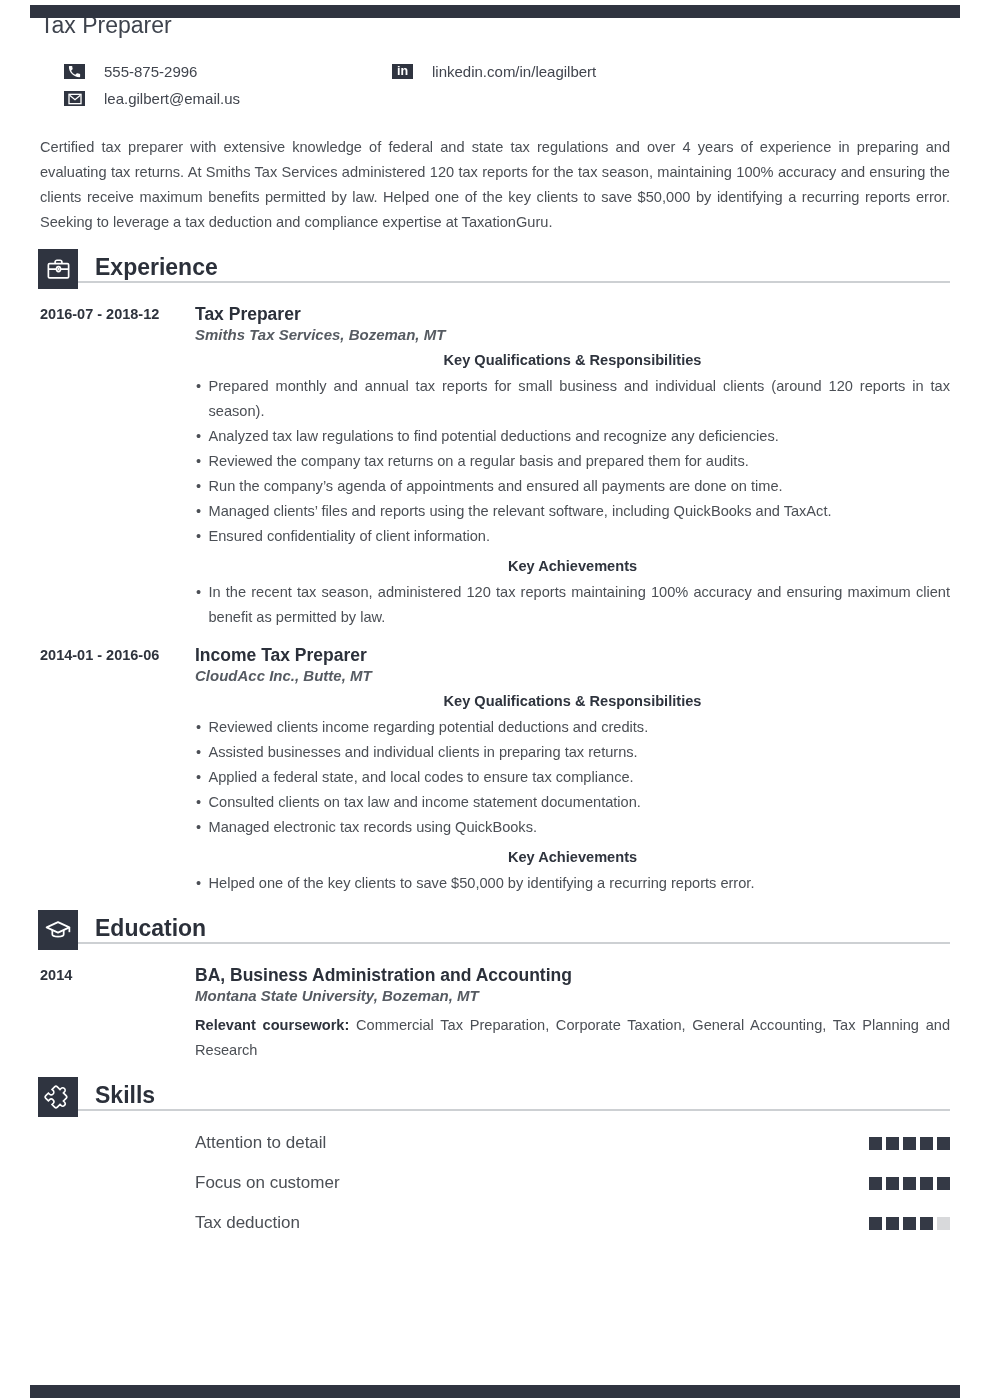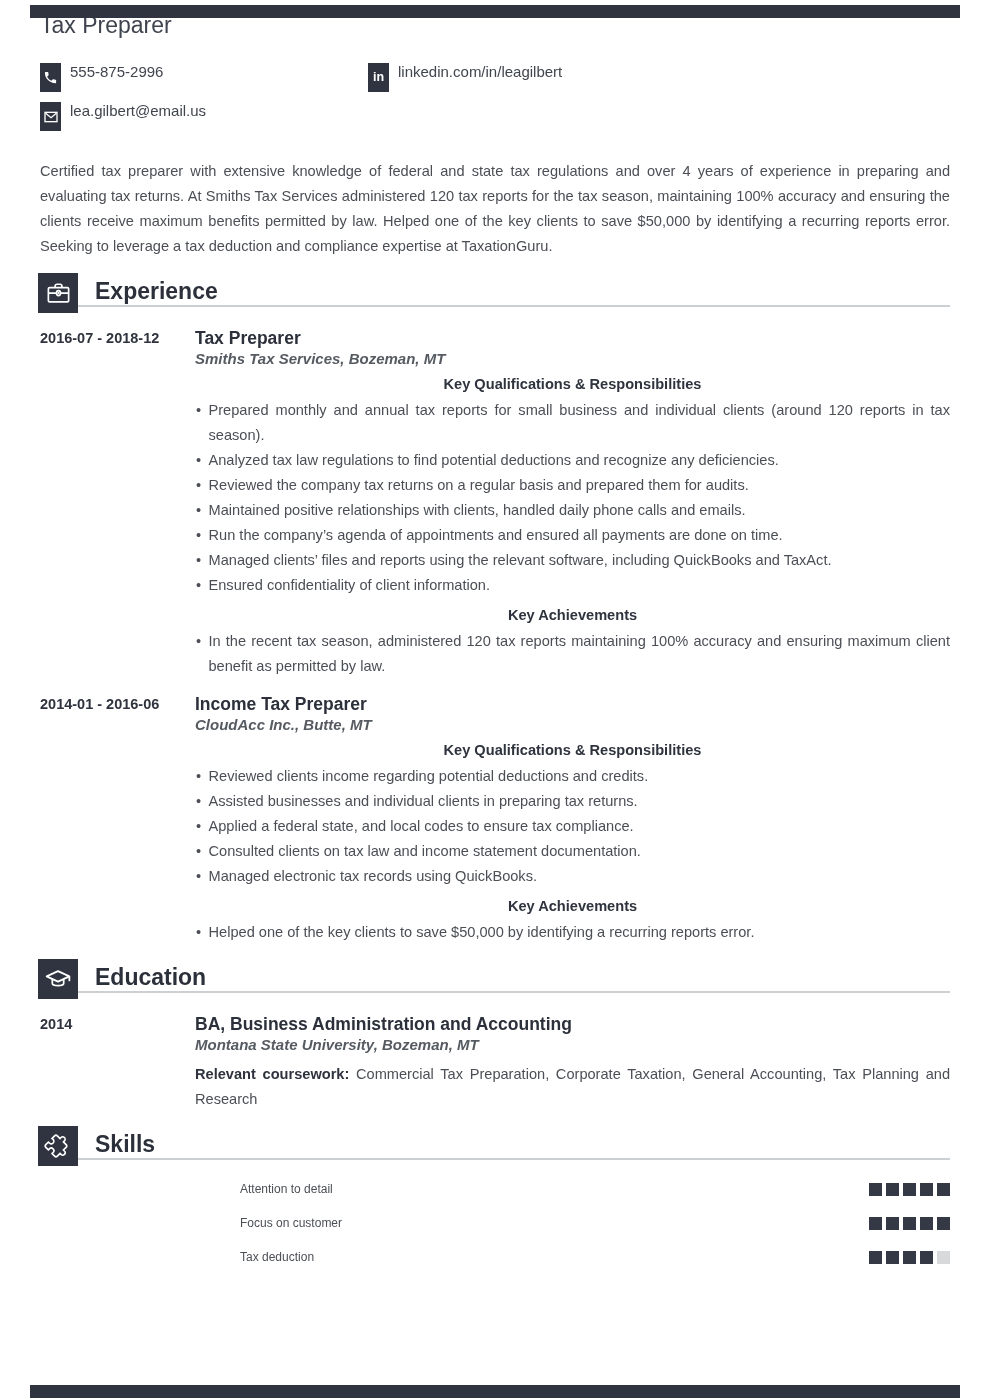--- a/index.html
+++ b/index.html
@@ -11,22 +11,22 @@
   .page { position:relative; width:990px; height:1400px; overflow:hidden; background:#fff; }
   .accent-bar { position:absolute; left:30px; right:30px; height:13px; background:#2f3440; }
   .accent-bar.top { top:5px; }
   .accent-bar.bottom { bottom:2px; }
   .content { padding:0 40px; }
 
   h1.name { margin:38px 0 0; font-size:44px; line-height:1; font-weight:bold; color:#2b303a; letter-spacing:-1px; }
   .person-title { margin-top:12px; font-size:23px; color:#3e434d; }
 
   .contacts { margin-top:24px; display:grid; grid-template-columns:328px auto; row-gap:10px; justify-content:start; }
-  .contact { display:flex; gap:9px; font-size:15px; color:#41454e; }
-  .ci { width:21px; height:29px; background:#2f3440; display:flex; align-items:center; justify-content:center; flex:none; }
+  .contact { display:flex; align-items:center; gap:19px; font-size:15px; color:#41454e;margin-left:24px; }
+  .ci { width:21px; height:15px; background:#2f3440; display:flex; align-items:center; justify-content:center; flex:none; }
   .ci svg { display:block; }
   .ci-in { color:#fff; font-weight:bold; font-size:12.5px; line-height:1; letter-spacing:0; }
 
   .summary { margin:28px 0 0; font-size:14.6px; line-height:25px; text-align:justify; color:#4b4f55; }
 
   section { margin-top:14px; }
   .section-head { position:relative; height:40px; display:flex; align-items:center; margin-left:-2px;text-align:center; }
   .section-rule { position:absolute; left:0; right:0; bottom:6px; height:2px; background:#cdd0d3; }
   .sec-icon { position:relative; z-index:1; width:40px; height:40px; background:#2f3440; display:flex; align-items:center; justify-content:center; flex:none; }
   .section-head h2 { margin:0 0 4px 17px; font-size:23px; font-weight:bold; color:#2b303a; }
@@ -39,21 +39,21 @@
   ul.bullets { margin:6px 0 0; padding:0; list-style:none; }
   ul.bullets li { position:relative; padding-left:13.5px; font-size:14.6px; line-height:25px; text-align:justify; color:#4b4f55; }
   ul.bullets li::before { content:"\2022"; position:absolute; left:1px; top:0; color:#4b4f55; }
 
   .coursework { margin-top:9px; font-size:14.6px; line-height:25px; text-align:justify; color:#4b4f55; }
   .cw-label { font-weight:bold; color:#2e333d; }
 
   .skills-body { margin-left:155px; }
   .skill-row { display:flex; align-items:center; margin-top:20px; }
   .skill-row:first-child { margin-top:16px; }
-  .skill-label { flex:1; font-size:12px; color:#4b4f55;margin-left:45px; }
+  .skill-label { flex:1; font-size:17px; color:#4b4f55; }
   .squares { display:flex; gap:4px; }
   .sq { width:13px; height:13px; background:#d8d9db; }
   .sq.filled { background:#343945; }
 </style>
 </head>
 <body>
 
 <div class="page">
   <div class="accent-bar top"></div>
   <div class="accent-bar bottom"></div>
@@ -107,21 +107,20 @@
       <div class="entry">
         <div class="dates">2016-07 - 2018-12</div>
         <div class="entry-body">
           <h3>Tax Preparer</h3>
           <div class="company">Smiths Tax Services, Bozeman, MT</div>
           <div class="subhead">Key Qualifications &amp; Responsibilities</div>
           <ul class="bullets">
             <li>Prepared monthly and annual tax reports for small business and individual clients (around 120 reports in tax season).</li>
             <li>Analyzed tax law regulations to find potential deductions and recognize any deficiencies.</li>
             <li>Reviewed the company tax returns on a regular basis and prepared them for audits.</li>
-            <li>Maintained positive relationships with clients, handled daily phone calls and emails.</li>
             <li>Run the company’s agenda of appointments and ensured all payments are done on time.</li>
             <li>Managed clients’ files and reports using the relevant software, including QuickBooks and TaxAct.</li>
             <li>Ensured confidentiality of client information.</li>
           </ul>
           <div class="subhead">Key Achievements</div>
           <ul class="bullets">
             <li>In the recent tax season, administered 120 tax reports maintaining 100% accuracy and ensuring maximum client benefit as permitted by law.</li>
           </ul>
         </div>
       </div>

